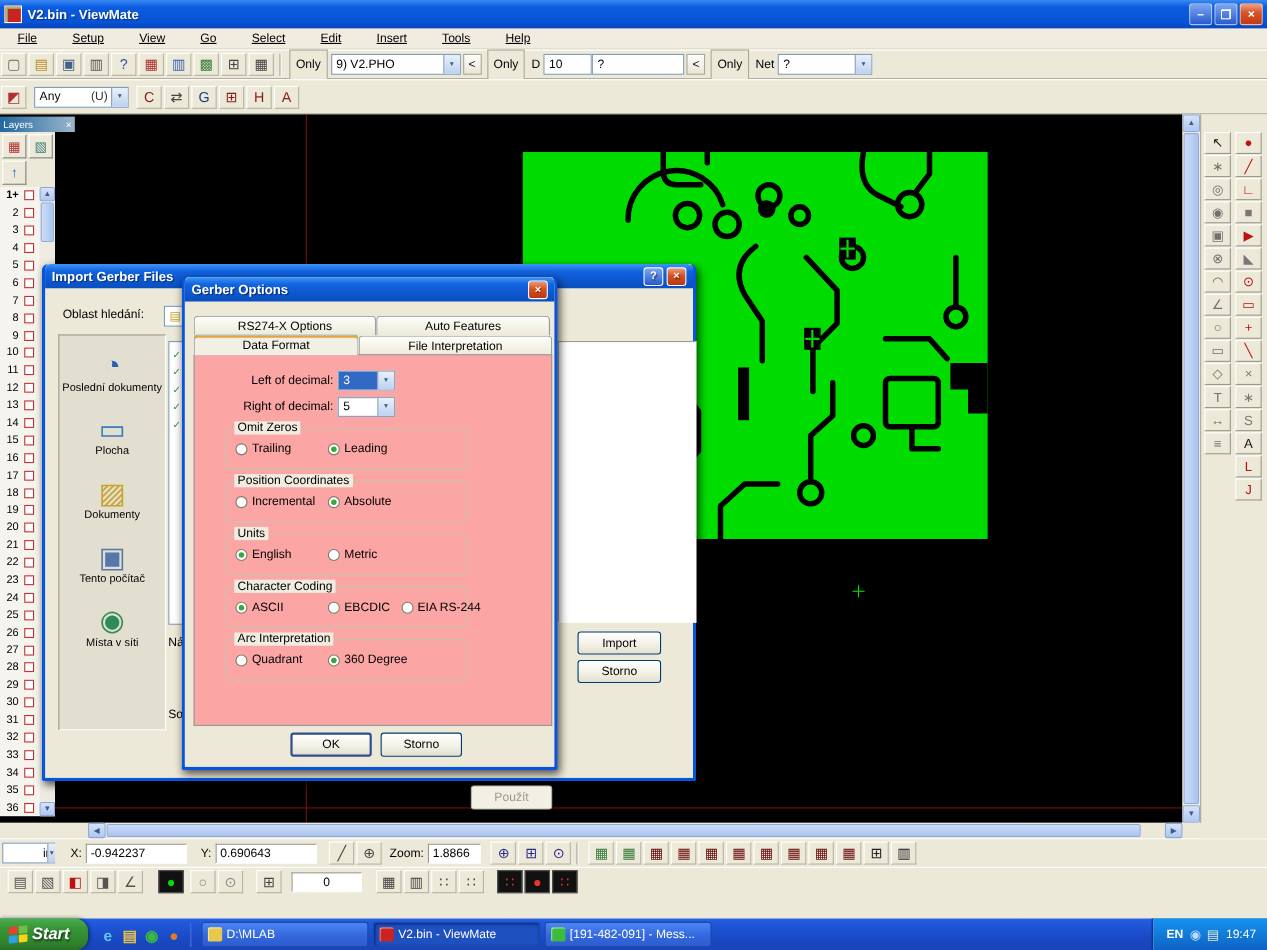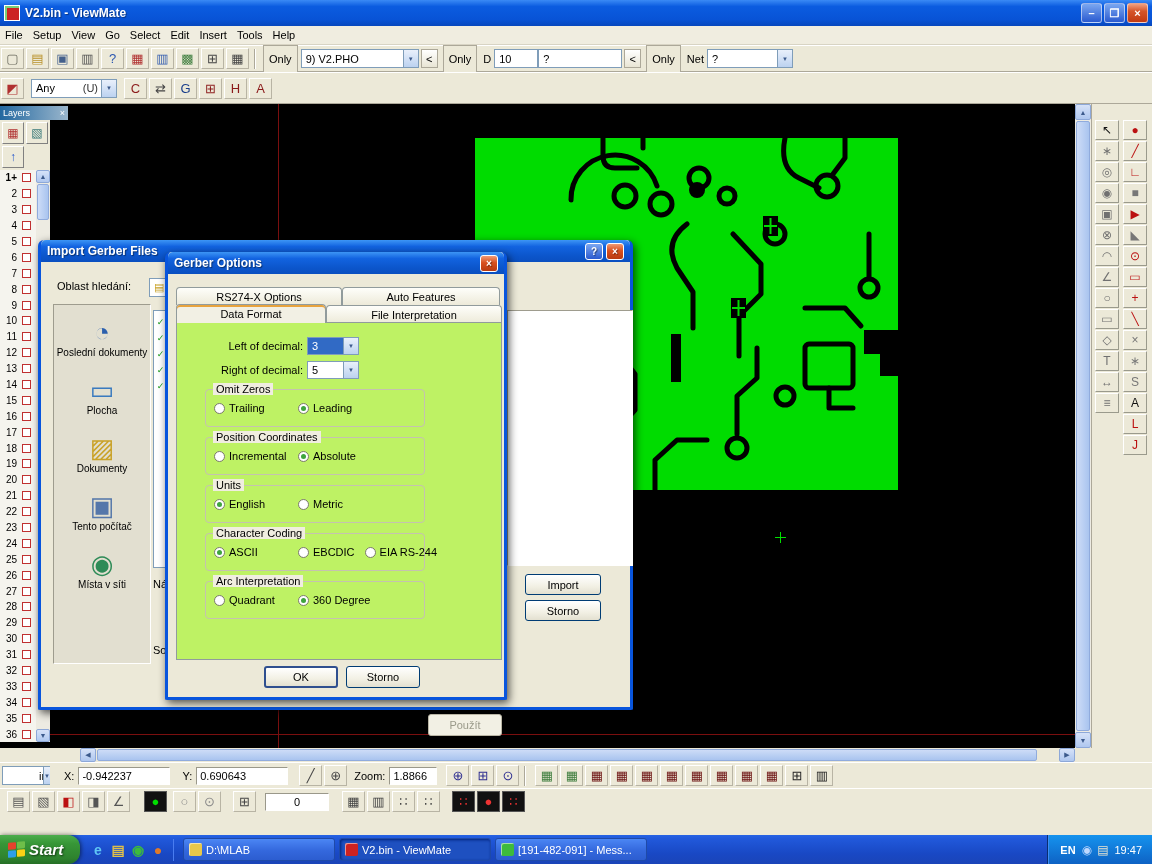--- a/index.html
+++ b/index.html
@@ -11,21 +11,21 @@
     background:linear-gradient(180deg,#3a8af5 0%,#0b5ce0 25%,#0853d6 75%,#0747bd 100%);color:#fff;}
   #app-icon{width:16px;height:16px;margin-right:5px;background:#c22;border:1px solid #fff;box-shadow:inset 2px 2px 0 #7bd07b;}
   #win-title{font-weight:bold;font-size:12px;text-shadow:1px 1px 1px #0006;flex:1;}
   .winbtn{width:21px;height:20px;margin-left:2px;border-radius:3px;border:1px solid #ffffff88;color:#fff;
     display:flex;align-items:center;justify-content:center;font-size:11px;font-weight:bold;
     background:linear-gradient(180deg,#7ba7f0,#2a5ad0);}
   .winbtn.close{background:linear-gradient(180deg,#f0a080,#d5552a 40%,#c23a12);}
 
   
   #menubar{position:absolute;left:0;top:26px;width:1152px;height:19px;background:#F0EDE0;display:flex;align-items:center;border-bottom:1px solid #D8D4C4;}
-  .menu-item{padding:2px 5px;}
+  .menu-item{padding:2px 16px;text-decoration:underline;}
   .toolbar{position:absolute;left:0;width:1152px;background:#ECE9D8;border-top:1px solid #fff;border-bottom:1px solid #ACA899;display:flex;align-items:center;}
   #toolbar1{top:45px;height:27px;}
   #toolbar2{top:72px;height:32px;}
   .tbtn{width:23px;height:21px;display:flex;align-items:center;justify-content:center;font-size:13px;margin:0 1px;
     border:1px solid transparent;border-color:#fff #b8b4a4 #b8b4a4 #fff;background:#ECE9D8;}
   .tbtn.dark{background:#111;border-color:#555;}
   .tsep{width:2px;height:20px;margin:0 4px;border-left:1px solid #ACA899;border-right:1px solid #fff;}
   .only-toggle{height:19px;padding:13px 5px;border:1px solid #ACA899;background:#ECE9D8;display:flex;align-items:center;margin:0 3px;}
   .combo{display:flex;align-items:stretch;background:#fff;border:1px solid #7F9DB9;height:19px;}
   .combo-val{flex:1;display:flex;align-items:center;padding:0 4px;white-space:nowrap;overflow:hidden;}
@@ -114,21 +114,21 @@
   #gerber-dialog{left:165px;top:252px;width:342px;height:448px;z-index:20;}
   #tabs-row1{position:absolute;left:8px;top:35px;display:flex;}
   #tabs-row2{position:absolute;left:8px;top:53px;display:flex;}
   .tab{height:18px;display:flex;align-items:center;justify-content:center;font-size:11px;padding:0 6px;
     background:linear-gradient(#FEFEFA,#EDEAD9);border:1px solid #919B9C;border-bottom:0;border-radius:4px 4px 0 0;}
   #tabs-row1 .tab:nth-child(1){width:166px;}
   #tabs-row1 .tab:nth-child(2){width:158px;}
   #tabs-row2 .tab:nth-child(1){width:150px;}
   #tabs-row2 .tab:nth-child(2){width:176px;}
   .tab.active{position:relative;z-index:3;height:19px;margin-top:-1px;background:#F2F0E4;box-shadow:inset 0 2px 0 #E8A33D;}
-  #tab-page{position:absolute;left:8px;top:70px;width:326px;height:338px;border:1px solid #919B9C;background:#bef264;z-index:2;}
+  #tab-page{position:absolute;left:8px;top:70px;width:326px;height:338px;border:1px solid #919B9C;background:#fca5a5;z-index:2;}
   .form-row{position:absolute;left:0;display:flex;align-items:center;}
   #fr1{top:14px;} #fr2{top:38px;}
   .flabel{width:130px;text-align:right;padding-right:4px;}
   .combo.small{width:52px;height:18px;}
   .sel-blue{background:#316AC5;color:#fff;}
   #gb-groups{position:absolute;left:28px;top:66px;width:220px;}
   .groupbox{position:relative;height:38px;margin-bottom:10px;border:1px solid #C5C2AF;border-radius:4px;}
   .group-title{position:absolute;top:-7px;left:7px;background:#F0EDE0;padding:0 3px;font-size:11px;}
   .group-row{position:absolute;left:8px;top:12px;right:2px;display:flex;align-items:center;}
   .radio-item{display:inline-flex;align-items:center;margin-right:10px;white-space:nowrap;}

